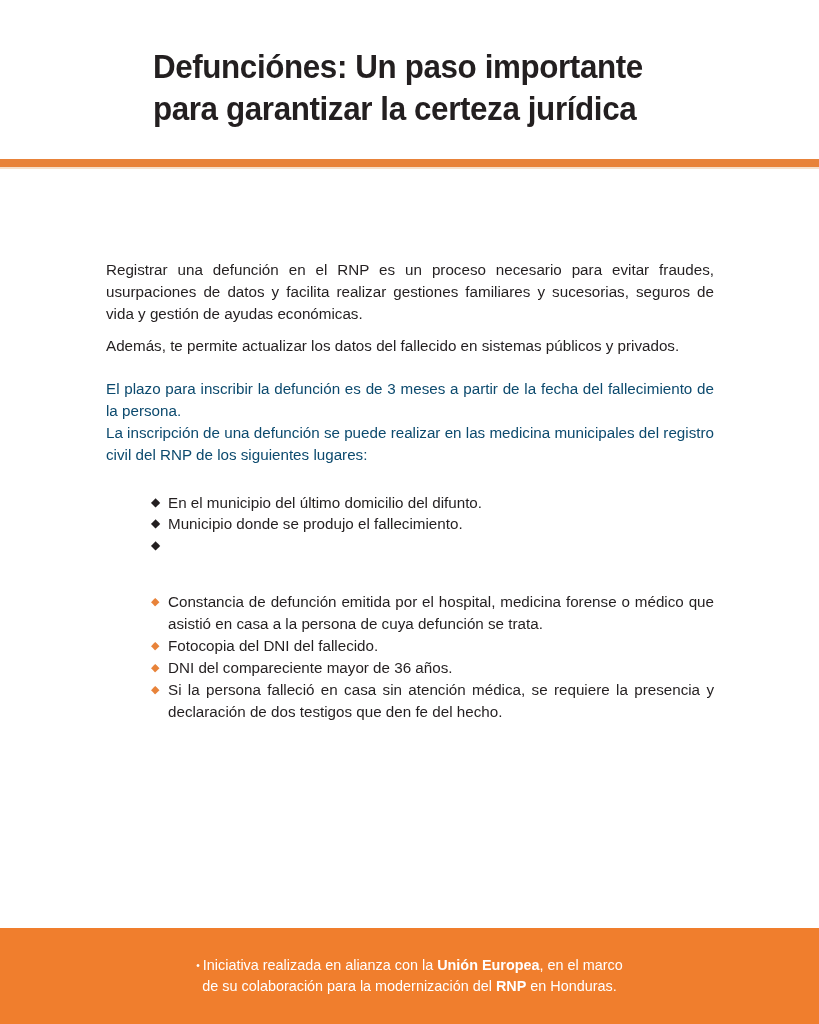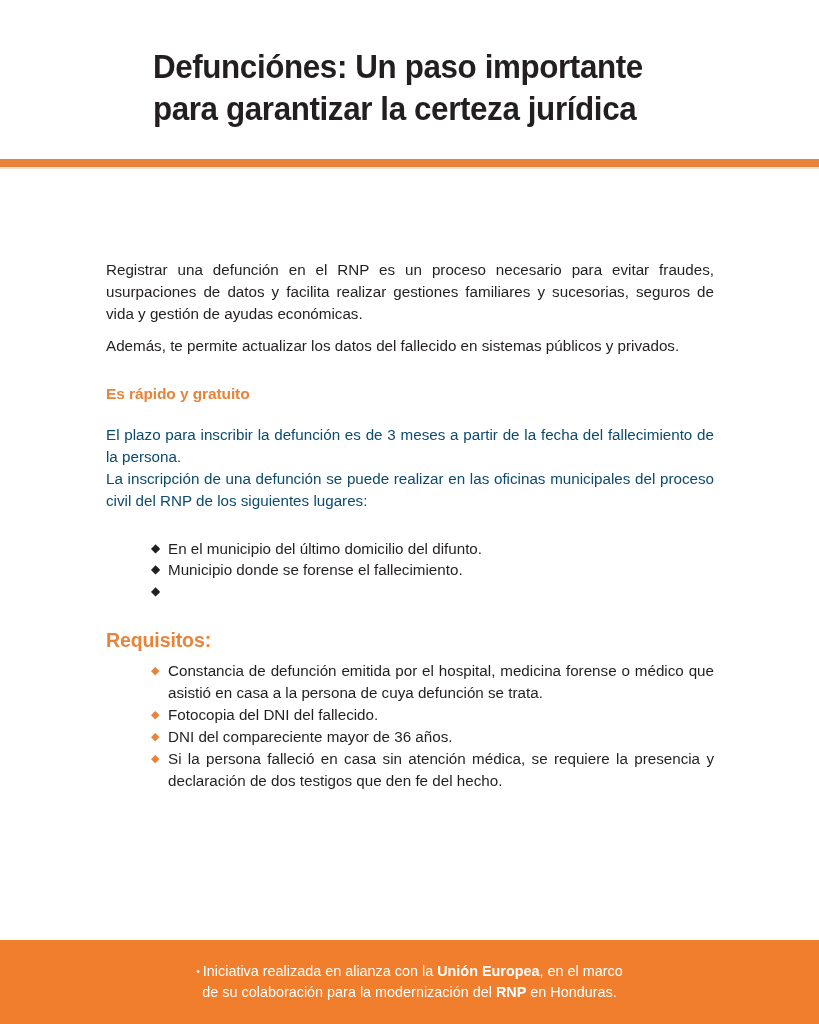--- a/index.html
+++ b/index.html
@@ -141,21 +141,21 @@
     text-align: justify;
     margin-bottom: 0;
   }
   ul.list-orange li .bullet-glyph { color: #e8833a; font-size: 11px; }
 
   .spacer-requisitos { height: 48px; }
 
   
   .footer {
     background: #f07e2d;
-    height: 84px;
+    height: 96px;
     display: flex;
     align-items: center;
     justify-content: center;
     text-align: center;
   }
   .footer-text {
     color: #ffffff;
     font-size: 14.4px;
     line-height: 1.46;
     max-width: 560px;
@@ -182,44 +182,42 @@
       <div class="divider-bar"></div>
       <div class="divider-thin"></div>
     </div>
   </div>
 
   <div class="content">
 
     <p class="body-text">Registrar una defunción en el RNP es un proceso necesario para evitar fraudes, usurpaciones de datos y facilita realizar gestiones familiares y sucesorias, seguros de vida y gestión de ayudas económicas.</p>
     <p class="body-text">Además, te permite actualizar los datos del fallecido en sistemas públicos y privados.</p>
 
-    <h2 class="section-head head-small">Es rápido y gratuito</h2>
 
     <div class="para-block">
       <div class="line-grp">El plazo para inscribir la defunción es de 3 meses a partir de la fecha del fallecimiento de la persona.</div>
-      <div class="line-grp">La inscripción de una defunción se puede realizar en las oficinas municipales del proceso civil del RNP de los siguientes lugares:</div>
+      <div class="line-grp">La inscripción de una defunción se puede realizar en las medicina municipales del registro civil del RNP de los siguientes lugares:</div>
     </div>
 
     <ul class="bullets list-dark">
       <li>
         <span class="bullet-glyph">◆</span>
         <span>En el municipio del último domicilio del difunto.</span>
       </li>
       <li>
         <span class="bullet-glyph">◆</span>
-        <span>Municipio donde se forense el fallecimiento.</span>
+        <span>Municipio donde se produjo el fallecimiento.</span>
       </li>
       <li>
         <span class="bullet-glyph">◆</span>
       </li>
     </ul>
 
     <div class="spacer-requisitos"></div>
 
-    <h2 class="section-head head-large">Requisitos:</h2>
 
     <ul class="bullets list-orange">
       <li>
         <span class="bullet-glyph">◆</span>
         <span>Constancia de defunción emitida por el hospital, medicina forense o médico que asistió en casa a la persona de cuya defunción se trata.</span>
       </li>
       <li>
         <span class="bullet-glyph">◆</span>
         <span>Fotocopia del DNI del fallecido.</span>
       </li>

